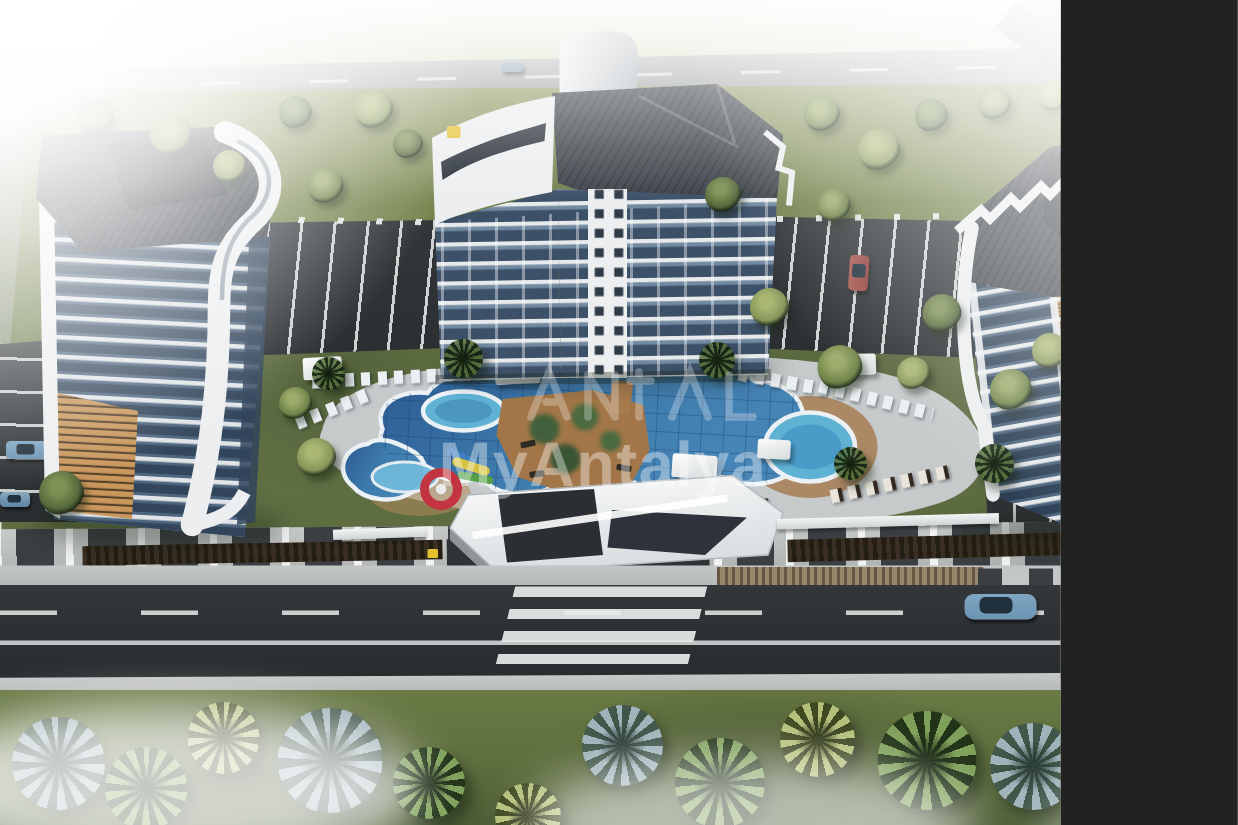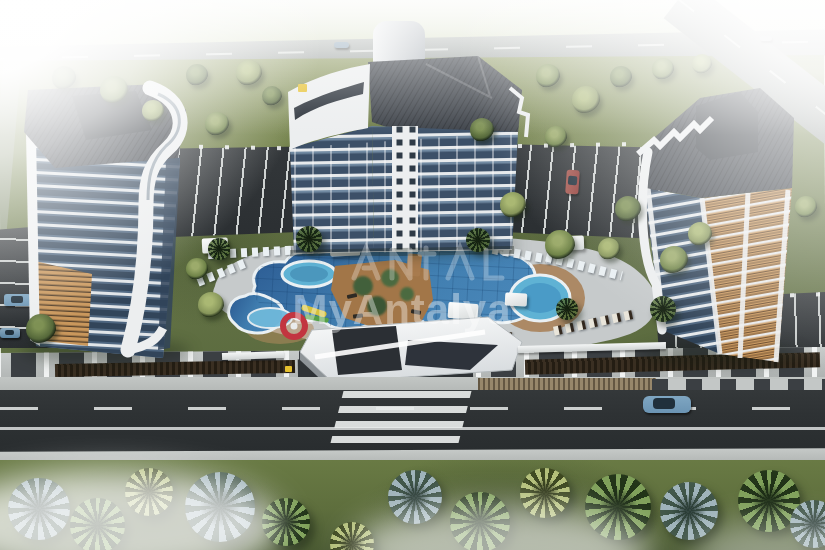--- a/index.html
+++ b/index.html
@@ -1,16 +1,16 @@
 <!DOCTYPE html>
 <html style="--haze-white: #ffffff; --field-far: #cdd5b8; --lawn: #71804a; --lawn-dark: #5a6a3e; --grass-bottom: #5e6e3d; --asphalt: #2e3234; --asphalt-lot: #33373a; --road-line: #e8ebea; --sidewalk: #b5b9b7; --paver-tan: #97876b; --wall-panel: #3b3f43; --wall-post: #f1f3f3; --wall-base: #c6cac9; --deck: #c6cacb; --pool-deep: #2a5890; --pool-mid: #4886b8; --pool-light: #5fb2d4; --pool-edge: #eaf0f3; --wood: #b28352; --building-white: #eceeef; --facade-blue: #7b91a9; --glass-dark: #2e4156; --roof-dark: #3e434a; --wood-stripe: #c9975c; --sign-yellow: #e5c02e; --slide-red: #c23540; --slide-yellow: #d6c23e; --slide-green: #55a047; --slide-blue: #3f7fc0; --car-blue: #6b94b3; --car-red: #93403c; --palm-silver: #9fb3ba; --palm-green: #7fa05a; --palm-yellow: #b3bf79; --watermark: rgba(255,255,255,0.38);"><head>
 <meta charset="utf-8">
 <style>
   html,body{margin:0;padding:0;background:#222;}
-  .scene{position:relative;width:825px;height:550px;overflow:hidden;
+  .scene{position:relative;width:707px;height:550px;overflow:hidden;
          background:#dfe5d4;font-family:"Liberation Sans",sans-serif;}
   .abs{position:absolute;}
 
   
   .far-field{left:0;top:0;width:825px;height:78px;
     background:linear-gradient(180deg,#eef1e7 0%,#d8dfc6 55%,var(--field-far,#cdd5b8) 100%);}
   .back-road{left:-10px;top:38px;width:850px;height:26px;transform:rotate(-1.2deg);
     background:linear-gradient(180deg,#b3b8b5,#9aa09d);}
   .back-road .dash{position:absolute;left:0;top:11px;width:100%;height:2px;
     background:repeating-linear-gradient(90deg,#e9ece9 0 26px,transparent 26px 72px);opacity:.8;}

